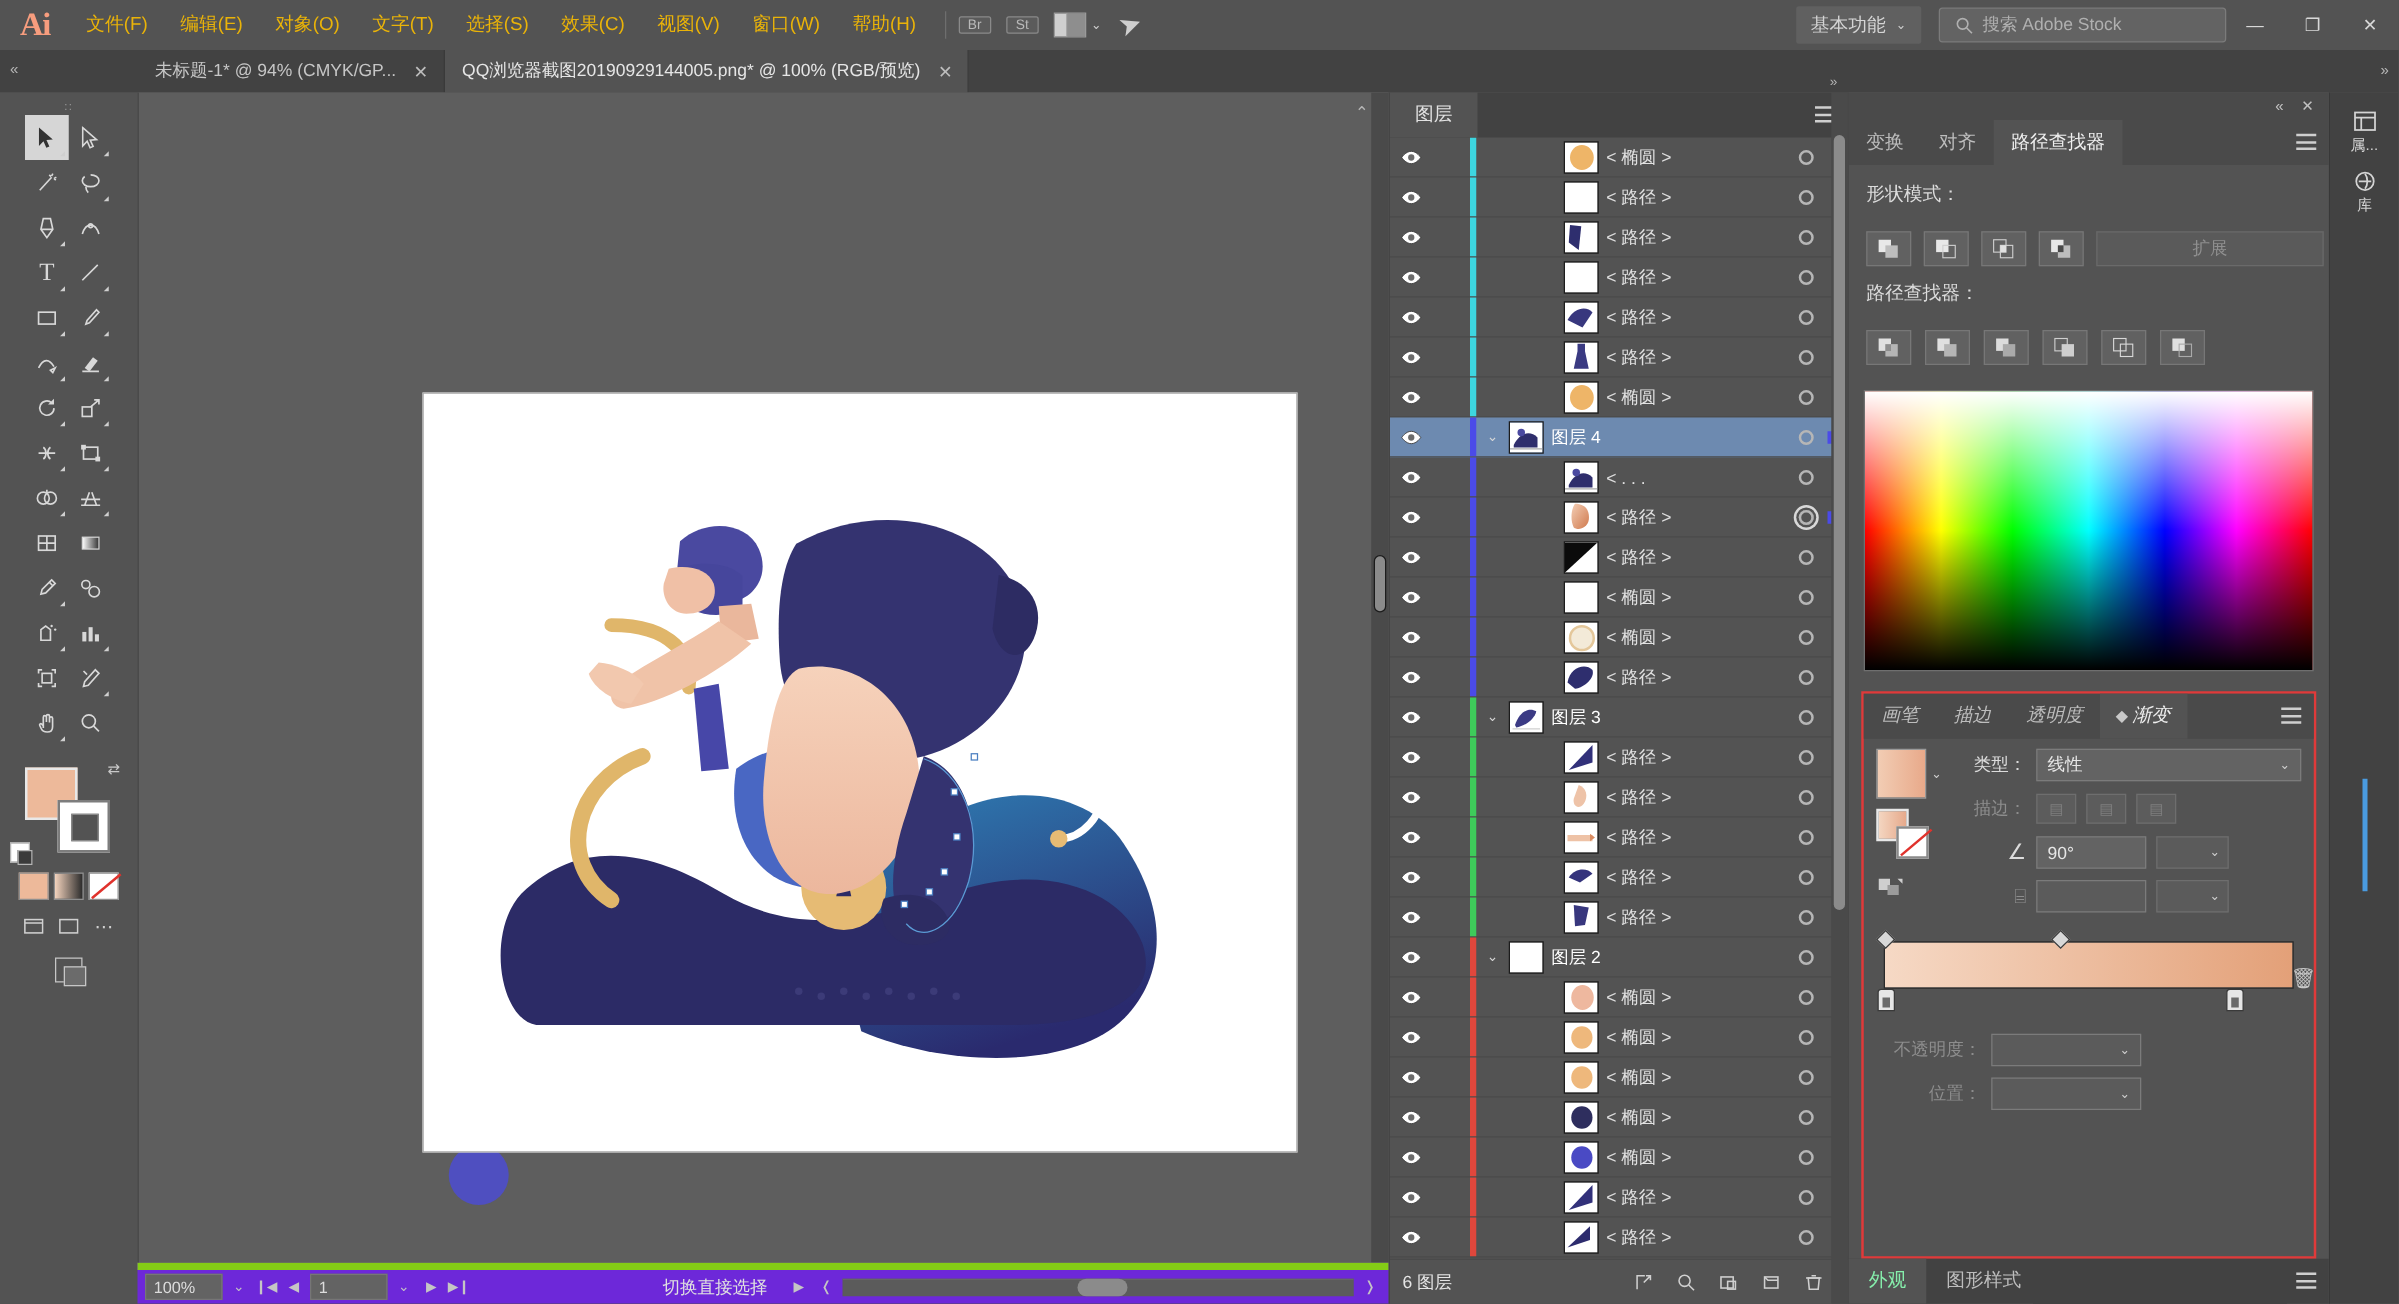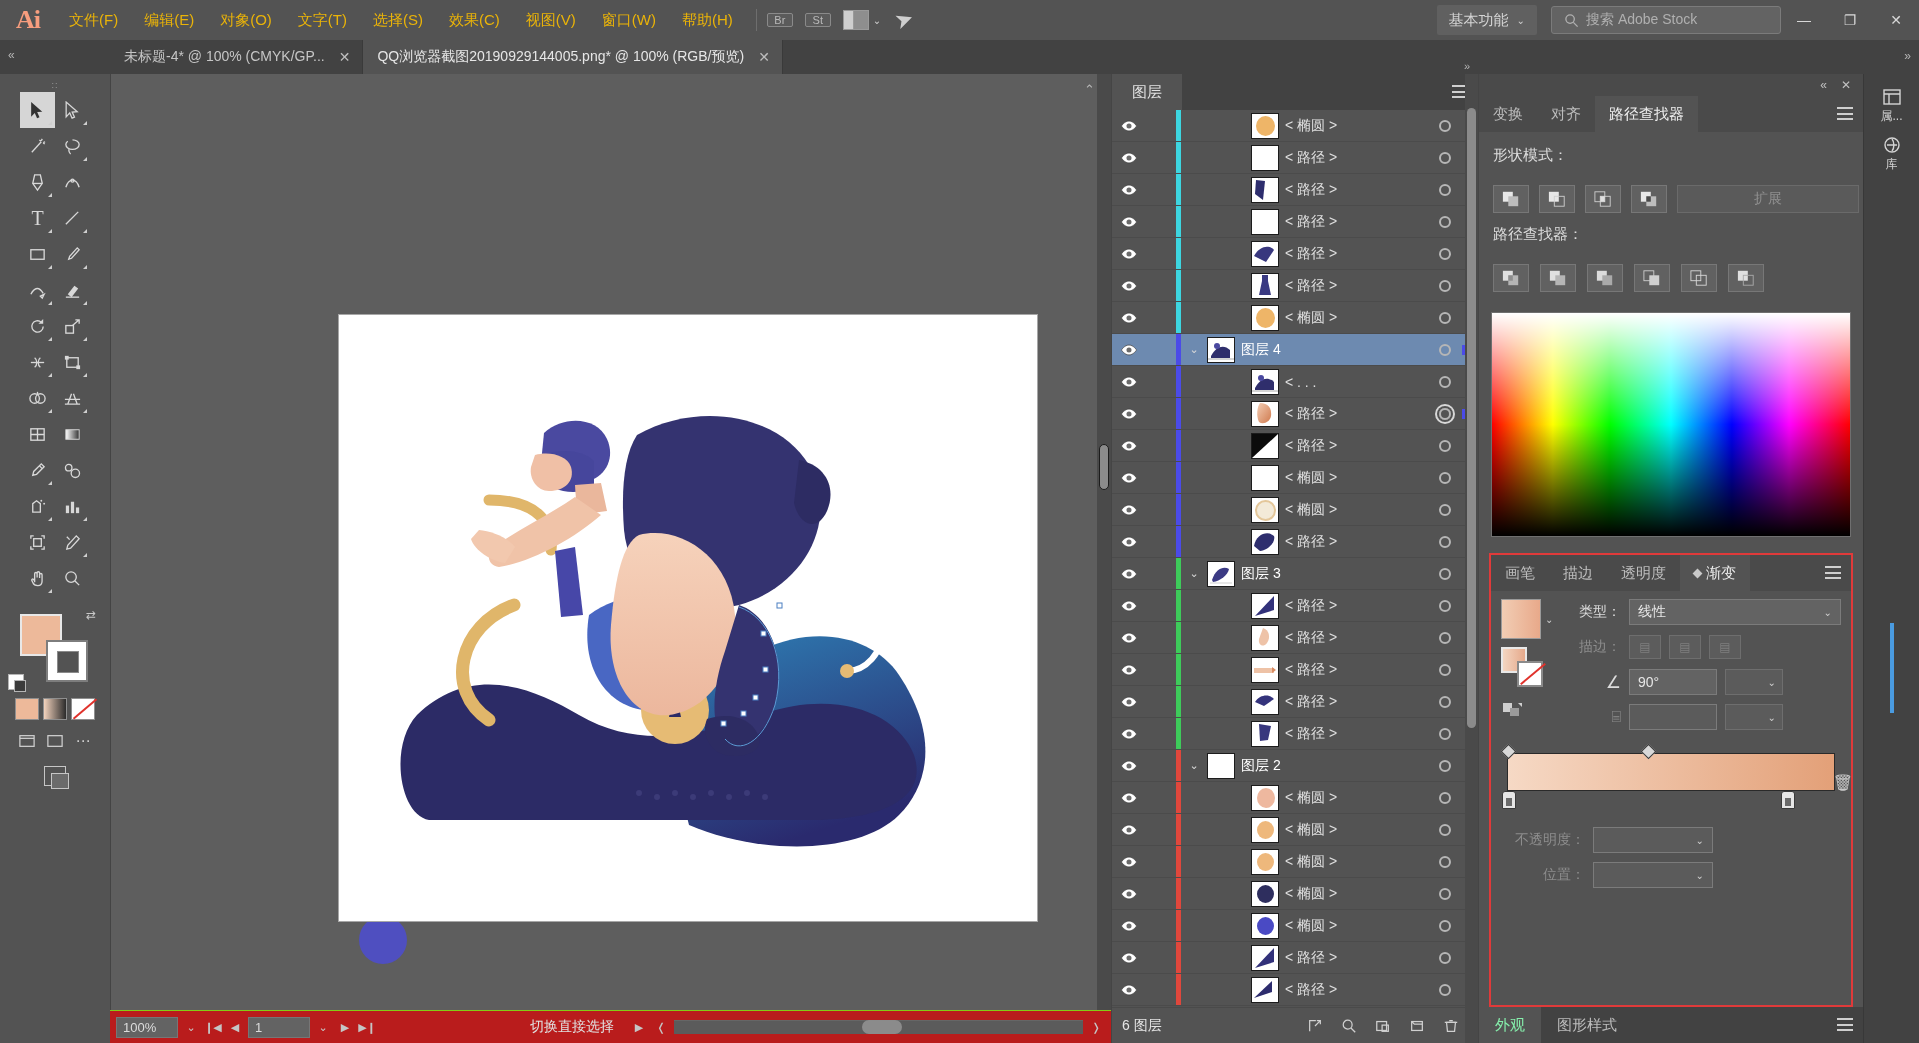--- a/index.html
+++ b/index.html
@@ -63,21 +63,21 @@
   #draw-ic:after{content:"";position:absolute;left:6px;top:6px;width:16px;height:14px;border:1px solid #c6c6c6;background:#6b6b6b;}
 
   
   #canvas-col { flex:1; display:flex; flex-direction:column; background:#535353; position:relative;}
   #canvas-area { flex:1; background:#5e5e5e; position:relative; overflow:hidden; border-left:1px solid #444;}
   #artboard { position:absolute; left:227px; top:240px; width:700px; height:608px; background:#fff; border:1px solid #a7a7a7;}
   .pal-dot { position:absolute; left:248px; width:48px; height:48px; border-radius:50%;}
   #v-scroll { position:absolute; right:0; top:0; width:14px; bottom:0; background:#4a4a4a;}
   #v-scroll .thumb { position:absolute; left:2px; top:370px; width:10px; height:46px; background:#8b8b8b; border-radius:5px;}
   #collapse-canvas { position:absolute; right:16px; top:8px; color:#b5b5b5; font-size:13px;}
-  #statusbar { height:33px; background:#b91c1c; display:flex; align-items:center; gap:4px; padding:0 6px; border-top:1px solid #84cc16; font-size:13px;}
+  #statusbar { height:33px; background:#6d28d9; display:flex; align-items:center; gap:4px; padding:0 6px; border-top:6px solid #84cc16; font-size:13px;}
   .sb-box { background:#636363; border:1px solid #767676; height:21px; display:flex; align-items:center; padding:0 6px; color:#dcdcdc; font-size:13px;}
   .sb-arrow { width:18px; text-align:center; color:#c5c5c5; font-size:11px;}
   #sb-status { flex:0 0 auto; margin-left:150px; color:#e0e0e0; font-size:14px;}
   #sb-track { flex:1; height:16px; margin-left:12px; display:flex; align-items:center; gap:4px;}
   #sb-track .tr { flex:1; height:14px; background:#5b5b5b; border-top:1px solid #666; position:relative;}
   #sb-track .tr .th { position:absolute; left:46%; top:-1px; width:40px; height:14px; background:#8b8b8b; border-radius:7px;}
 
   
   #layers-panel { width:367px; background:#535353; display:flex; flex-direction:column; border-left:1px solid #454545; position:relative;}
   #lp-tabbar { height:36px; background:#424242; display:flex; align-items:center; position:relative;}
@@ -196,21 +196,21 @@
     </div>
     <div class="win-btn">—</div>
     <div class="win-btn">❐</div>
     <div class="win-btn close">✕</div>
   </div>
 </div>
 
 <div id="tabbar">
   <span id="collapse-left">«</span>
   <div class="doctab">
-    <span>未标题-4* @ 100% (CMYK/GP...</span>
+    <span>未标题-1* @ 94% (CMYK/GP...</span>
     <span class="x">✕</span>
   </div>
   <div class="doctab active">
     <span>QQ浏览器截图20190929144005.png* @ 100% (RGB/预览)</span>
     <span class="x">✕</span>
   </div>
   <span id="collapse-right">»</span>
 </div>
 
 <div id="main">
@@ -1324,21 +1324,21 @@
               <rect x="2" y="2" width="11" height="11" fill="#e0e0e0"></rect>
               <rect x="8" y="7" width="11" height="11" fill="none" stroke="#aaa"></rect>
             </svg>
           </div>
       </div>
     </div>
 
     <div id="picker"></div>
 
     <div id="grad-panel">
-      <div class="pan-tabs" style="background:#4a4a4a;">
+      <div class="pan-tabs" style="background:#4a4a4a;font-style:italic;">
         <div class="ptab">画笔</div>
         <div class="ptab">描边</div>
         <div class="ptab">透明度</div>
         <div class="ptab active">
             <span class="diamond"></span>
             <span>渐变</span>
           </div>
         <div class="pan-burger">
             <span class="burger">
               <i></i>

